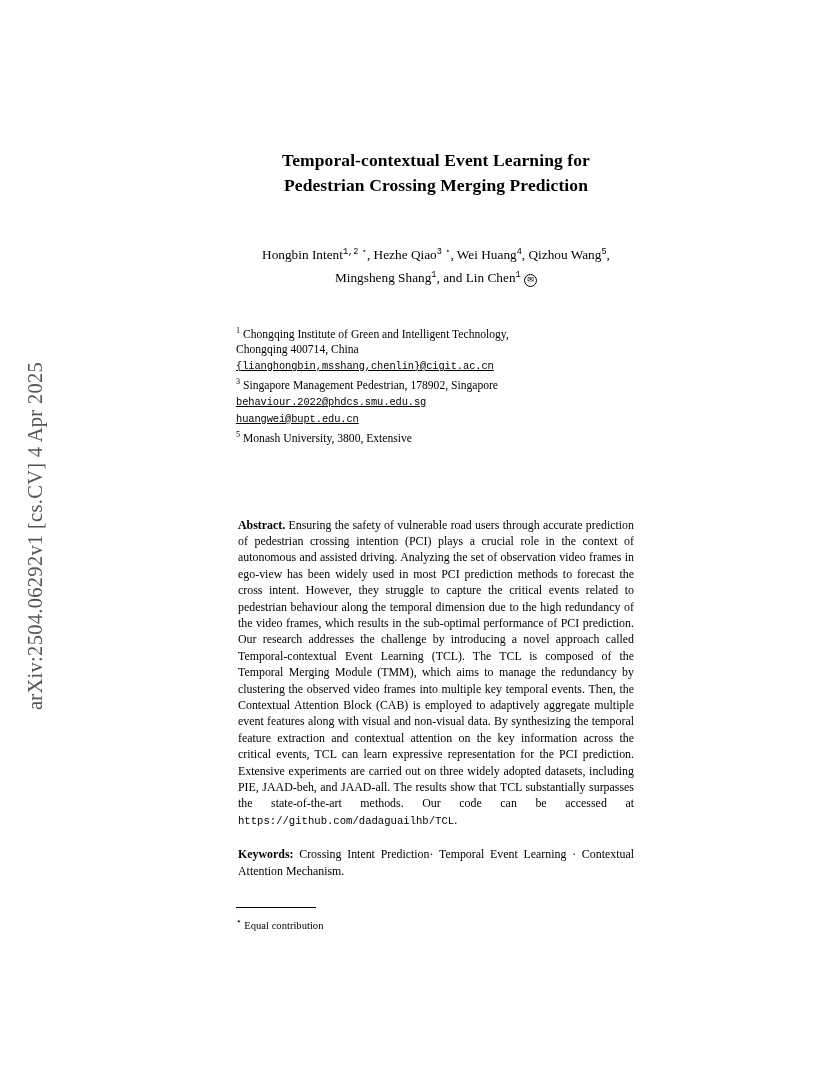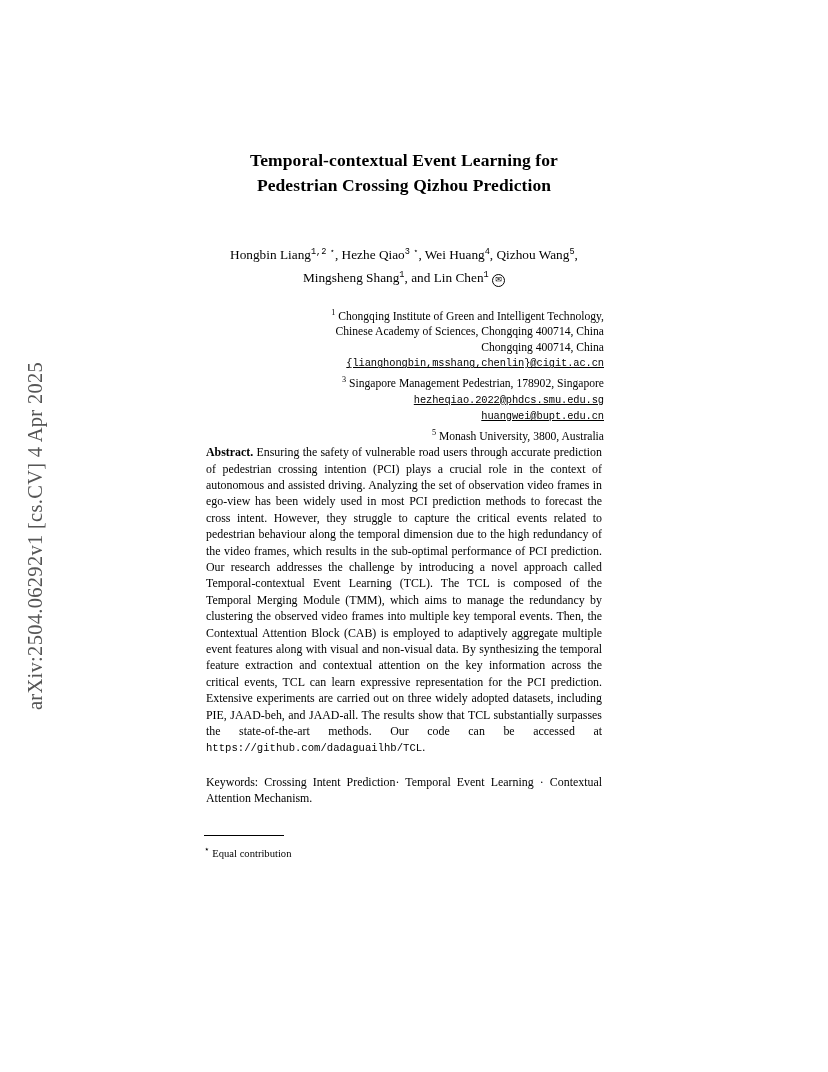--- a/index.html
+++ b/index.html
@@ -33,21 +33,21 @@
     white-space: nowrap;
     font-family: "Liberation Serif", serif;
     font-size: 20.5px;
     letter-spacing: 0.3px;
     color: #555555;
   }
 
   
   #page {
     position: absolute;
-    left: 204px;
+    left: 236px;
     top: 0;
     width: 400px;
     height: 904px;
   }
 
   .title-block {
     margin-top: 148px;
     text-align: center;
   }
   .title-line {
@@ -74,58 +74,59 @@
     border-radius: 50%;
     width: 11px;
     height: 11px;
     line-height: 10px;
     font-size: 8px;
     text-align: center;
     vertical-align: 1px;
   }
 
   .affil-block {
-    margin-top: 16px;
-    text-align: right;
+    margin-top: 34px;
+    text-align: left;
     font-size: 11.6px;
     line-height: 15.6px;
   }
   .affil-block sup {
     font-size: 8.2px;
     vertical-align: super;
   }
   .mono {
     font-family: "Liberation Mono", monospace;
     font-size: 10.4px;
     letter-spacing: -0.1px;
     text-decoration: underline;
   }
 
   .abstract-block {
+    margin-top: 70px;
     font-size: 11.9px;
     line-height: 16.4px;
     text-align: justify;
     padding: 0 2px;
   }
   .abstract-block b {
     font-weight: bold;
   }
   .inline-mono {
     font-family: "Liberation Mono", monospace;
     font-size: 10.6px;
   }
 
   .keywords-block {
     margin-top: 17px;
     font-size: 11.9px;
     line-height: 16.4px;
     text-align: justify;
     padding: 0 2px;
   }
-  .keywords-block b { font-weight: normal; }
+  .keywords-block b { font-weight: bold; }
 
   .footnote-rule {
     margin-top: 28px;
     width: 80px;
     height: 1px;
     background: #000;
   }
   .footnote {
     margin-top: 6px;
     font-size: 10.6px;
@@ -140,60 +141,57 @@
 <body>
 
 <div id="arxiv-stamp">
   <div class="vtext">arXiv:2504.06292v1  [cs.CV]  4 Apr 2025</div>
 </div>
 
 <div id="page">
 
   <div class="title-block">
     <div class="title-line">Temporal-contextual Event Learning for</div>
-    <div class="title-line">Pedestrian Crossing Qizhou Prediction</div>
+    <div class="title-line">Pedestrian Crossing Merging Prediction</div>
   </div>
 
   <div class="authors-block">
     <div>
-      <span>Hongbin Liang</span><sup>1,2</sup>&nbsp;<sup>⋆</sup><span>, Hezhe Qiao</span><sup>3</sup>&nbsp;<sup>⋆</sup><span>, Wei Huang</span><sup>4</sup><span>, Qizhou Wang</span><sup>5</sup><span>,</span>
+      <span>Hongbin Intent</span><sup>1,2</sup>&nbsp;<sup>⋆</sup><span>, Hezhe Qiao</span><sup>3</sup>&nbsp;<sup>⋆</sup><span>, Wei Huang</span><sup>4</sup><span>, Qizhou Wang</span><sup>5</sup><span>,</span>
     </div>
     <div>
       <span>Mingsheng Shang</span><sup>1</sup><span>, and Lin Chen</span><sup>1</sup>
       <span class="env-mark">✉</span>
     </div>
   </div>
 
   <div class="affil-block">
     <div>
       <sup>1</sup>
       <span>Chongqing Institute of Green and Intelligent Technology,</span>
     </div>
     <div>
-      <span>Chinese Academy of Sciences, Chongqing 400714, China</span>
-    </div>
-    <div>
       <span>Chongqing 400714, China</span>
     </div>
     <div>
       <span class="mono">{lianghongbin,msshang,chenlin}@cigit.ac.cn</span>
     </div>
     <div>
       <sup>3</sup>
       <span>Singapore Management Pedestrian, 178902, Singapore</span>
     </div>
     <div>
-      <span class="mono">hezheqiao.2022@phdcs.smu.edu.sg</span>
+      <span class="mono">behaviour.2022@phdcs.smu.edu.sg</span>
     </div>
     <div>
       <span class="mono">huangwei@bupt.edu.cn</span>
     </div>
     <div>
       <sup>5</sup>
-      <span>Monash University, 3800, Australia</span>
+      <span>Monash University, 3800, Extensive</span>
     </div>
   </div>
 
   <div class="abstract-block">
     <b>Abstract.</b>
     <span>Ensuring the safety of vulnerable road users through accurate prediction of pedestrian crossing intention (PCI) plays a crucial role in the context of autonomous and assisted driving. Analyzing the set of observation video frames in ego-view has been widely used in most PCI prediction methods to forecast the cross intent. However, they struggle to capture the critical events related to pedestrian behaviour along the temporal dimension due to the high redundancy of the video frames, which results in the sub-optimal performance of PCI prediction. Our research addresses the challenge by introducing a novel approach called Temporal-contextual Event Learning (TCL). The TCL is composed of the Temporal Merging Module (TMM), which aims to manage the redundancy by clustering the observed video frames into multiple key temporal events. Then, the Contextual Attention Block (CAB) is employed to adaptively aggregate multiple event features along with visual and non-visual data. By synthesizing the temporal feature extraction and contextual attention on the key information across the critical events, TCL can learn expressive representation for the PCI prediction. Extensive experiments are carried out on three widely adopted datasets, including PIE, JAAD-beh, and JAAD-all. The results show that TCL substantially surpasses the state-of-the-art methods. Our code can be accessed at </span><span class="inline-mono">https://github.com/dadaguailhb/TCL</span><span>.</span>
   </div>
 
   <div class="keywords-block">
     <b>Keywords:</b><span> Crossing Intent Prediction· Temporal Event Learning · Contextual Attention Mechanism.</span>

